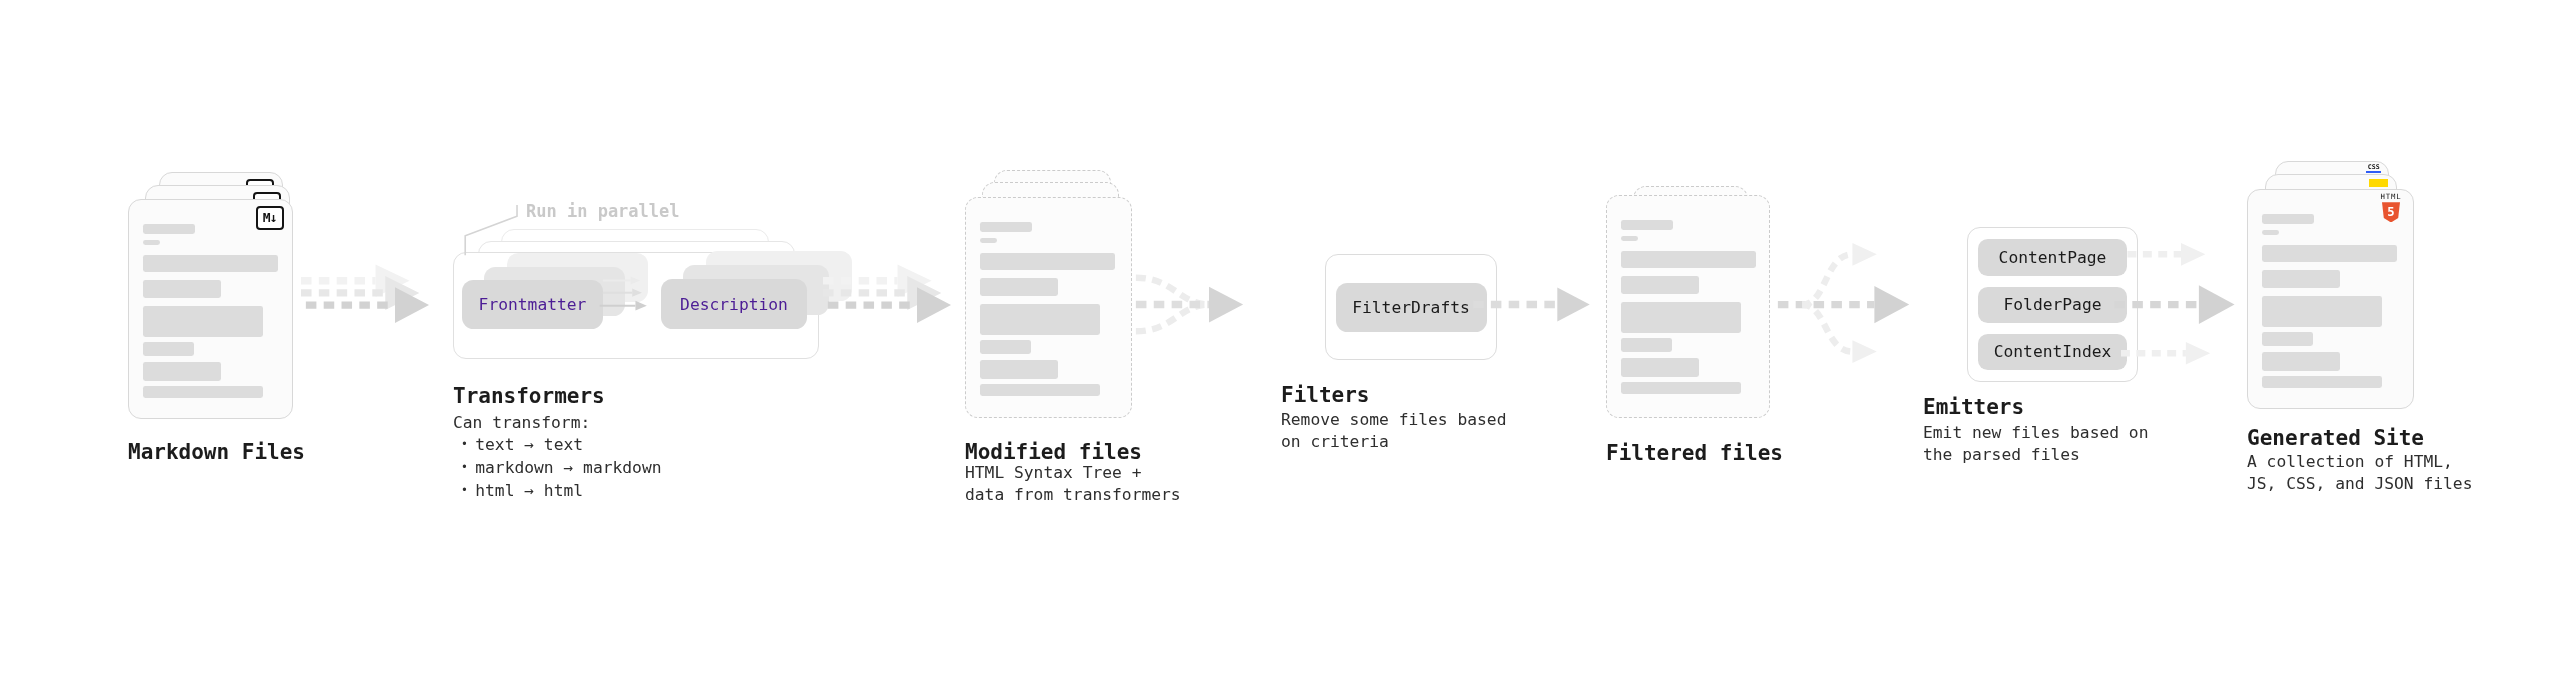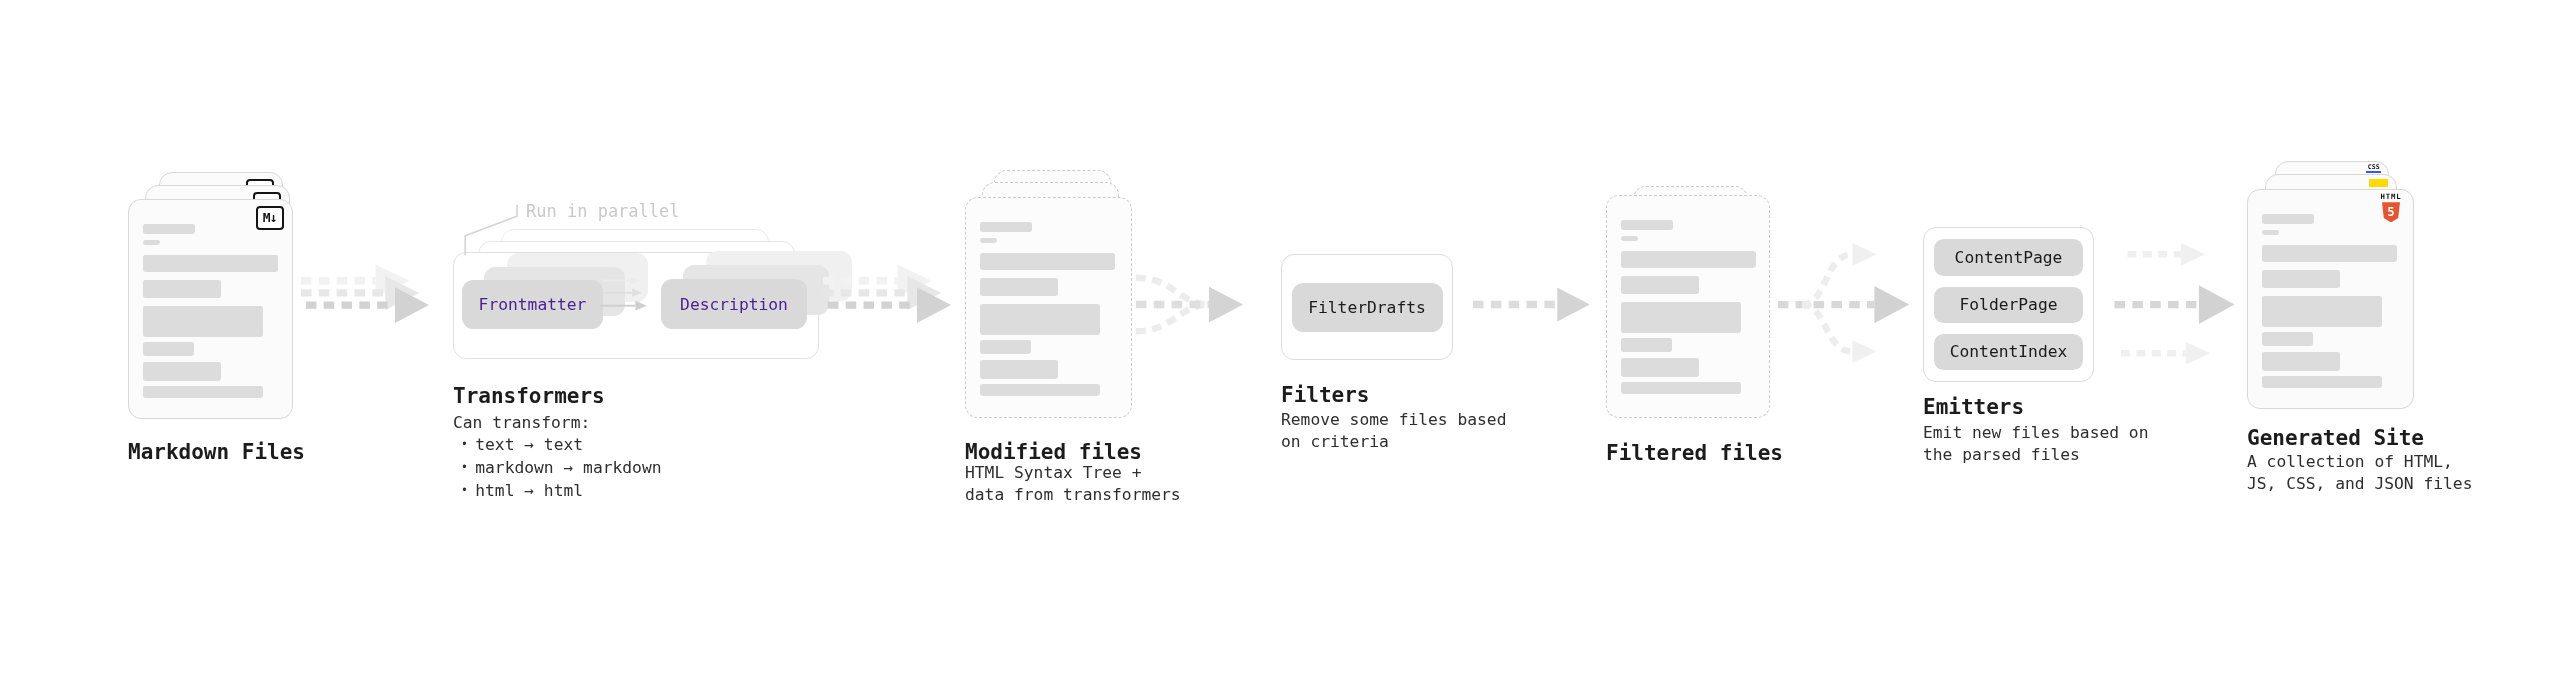--- a/index.html
+++ b/index.html
@@ -25,35 +25,35 @@
            font-weight:bold;font-size:13px;color:#141414;letter-spacing:-0.8px;}
   
   .tbox{position:absolute;background:#ffffff;border:1.6px solid #e0e0e0;border-radius:13px;box-sizing:border-box;}
   .tbox.l2{border-color:#e6e6e6;}
   .tbox.l3{border-color:#ebebeb;}
   .pill{position:absolute;background:#d9d9d9;border-radius:11.4px;display:flex;align-items:center;
         justify-content:center;font-size:16.3px;color:#4c1d95;box-sizing:border-box;}
   .pill.ghost1{background:#e5e5e5;}
   .pill.ghost2{background:#f0f0f0;}
   
-  .obox{position:absolute;background:#ffffff;border:1.6px solid #dcdcdc;border-radius:13px;box-sizing:border-box;}
+  .obox{position:absolute;background:#ffffff;border:1.6px solid #dcdcdc;border-radius:13px;box-sizing:border-box;margin-left:44px;}
   .obox-pill{background:#d9d9d9;border-radius:9.8px;display:flex;align-items:center;justify-content:center;
              font-size:16.3px;color:#1b1b1b;}
   .stage-title{position:absolute;font-size:21px;font-weight:600;color:#1c1c1c;white-space:nowrap;margin-top:8px;}
   .stage-sub{position:absolute;font-size:16.3px;line-height:22px;color:#2e2e2e;white-space:nowrap;}
-  .note{position:absolute;font-size:17px;color:#c9c9c9;white-space:nowrap;}
+  .note{position:absolute;font-size:17px;color:#c9c9c9;white-space:nowrap;font-weight:bold;}
   .bullet-row{display:flex;align-items:baseline;padding-left:8.1px;}
   .bullet-dot{font-size:11.4px;margin-right:7.3px;position:relative;top:-1.6px;}
   
   .css-badge{position:absolute;top:1.6px;right:7px;width:14.6px;text-align:center;}
   .css-badge .txt{font-size:6.5px;font-weight:bold;color:#111;line-height:6.5px;}
   .css-badge .bar{height:2.4px;background:#2f5cf6;margin-top:0.8px;}
   .js-badge{position:absolute;top:4.1px;right:8.1px;width:18.7px;height:8.1px;background:#ffd900;}
   .html5{position:absolute;top:3.3px;right:9.8px;width:24.4px;text-align:center;}
-  .html5 .txt{font-size:7.3px;font-weight:bold;color:#111;letter-spacing:0.8px;line-height:8.1px;}
+  .html5 .txt{font-size:7.3px;font-weight:normal;color:#111;letter-spacing:0.8px;line-height:8.1px;}
   .html5 .shield{width:18px;height:20.3px;margin:0.8px auto 0;background:#e8542f;
                  clip-path:polygon(0 0,100% 0,90% 78%,50% 100%,10% 78%);
                  display:flex;align-items:center;justify-content:center;
                  color:#fff;font-size:12.2px;font-weight:bold;}
 </style>
 </head>
 <body>
 
 <div id="canvas">
 

